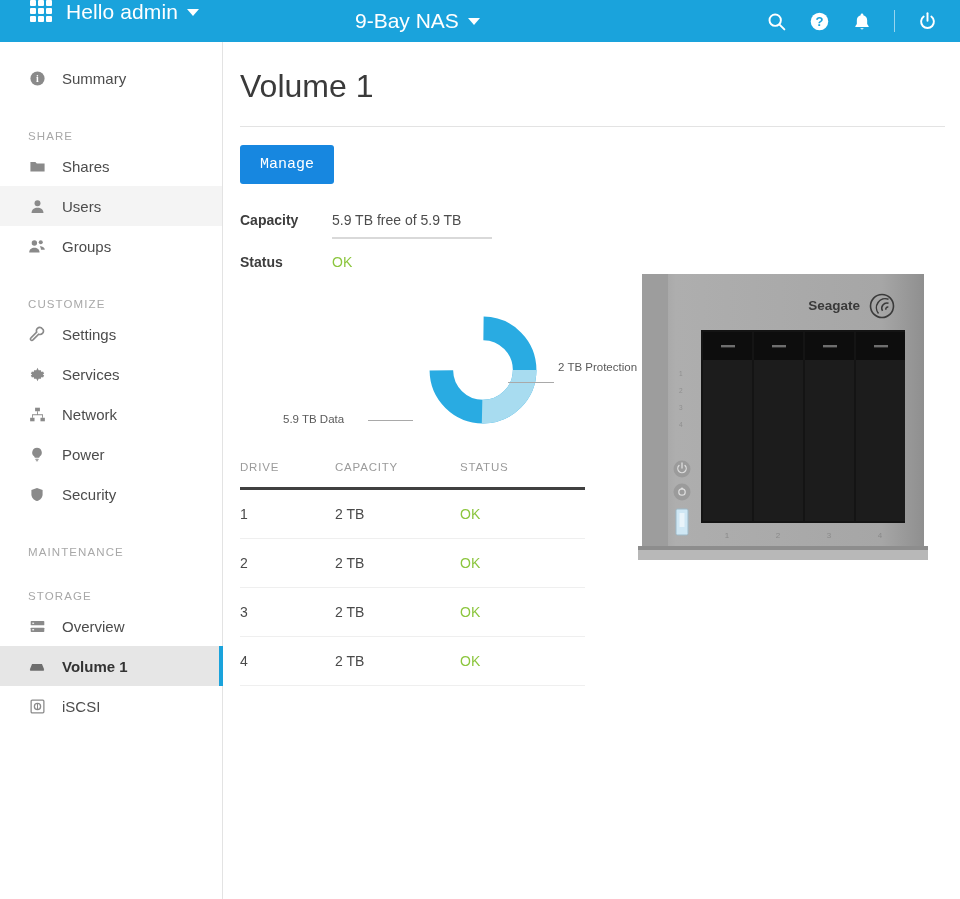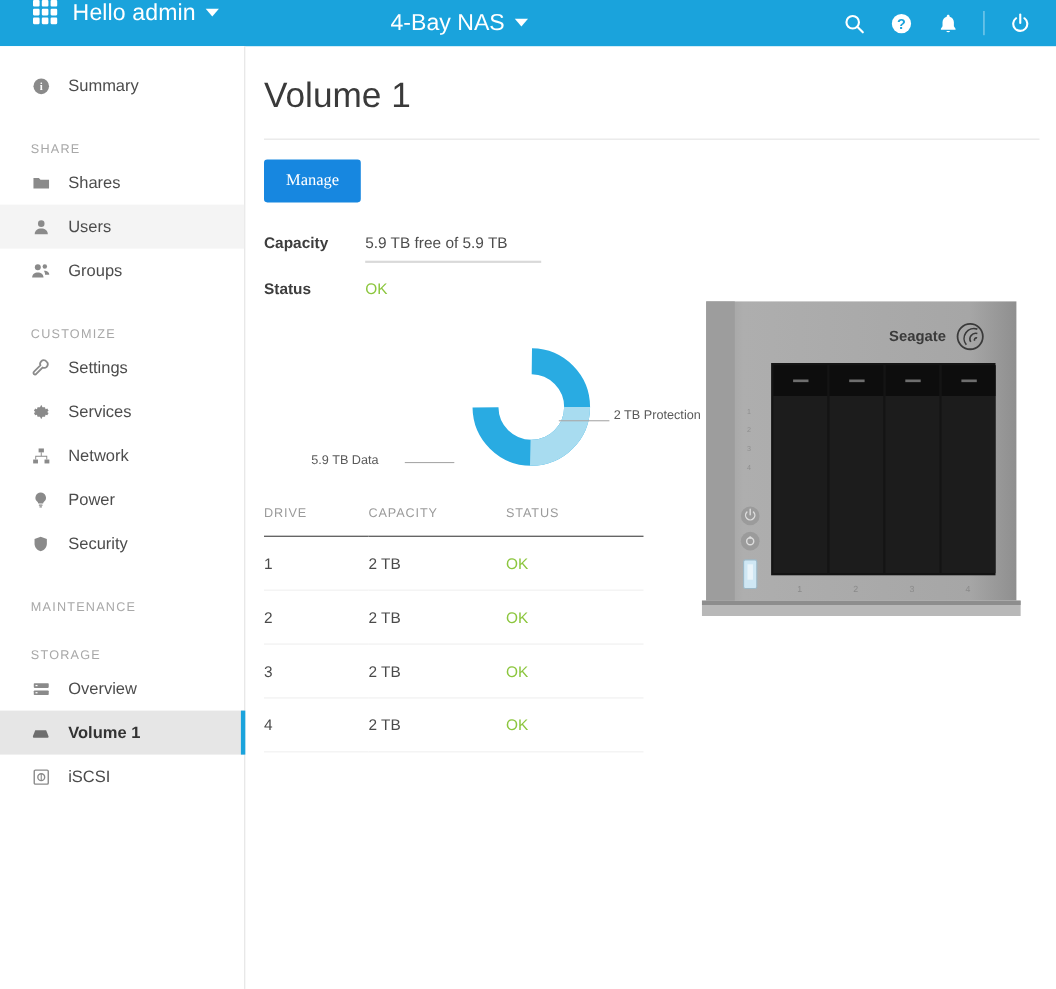--- a/index.html
+++ b/index.html
@@ -88,21 +88,21 @@
     position: absolute; left: 17px; top: 26px;
     font-size: 32px; font-weight: 300; color: #3a3a3a;
   }
   .hr {
     position: absolute; left: 17px; top: 84px;
     width: 705px; height: 1px; background: #e3e3e3;
   }
   .manage-btn {
     position: absolute; left: 17px; top: 103px;
     background: #1787E0; color: #fff; border: none;
-    font-size: 15px; font-family: Liberation Serif, serif;
+    font-size: 15px; font-family: Liberation Mono, monospace;
     padding: 11px 20px; border-radius: 3px; cursor: pointer;
   }
   .info-rows { position: absolute; left: 17px; top: 170px; width: 400px; }
   .irow { display: flex; align-items: flex-start; margin-bottom: 15px; }
   .ilabel { width: 92px; font-size: 14px; font-weight: 700; color: #3d3d3d; flex: none; }
   .ivalue { font-size: 14px; color: #4d4d4d; }
   .ivalue.ok { color: #8CC63E; }
   .capbar { width: 160px; height: 2px; background: #d9d9d9; margin-top: 9px; }
   .info-badge {
     display: inline-block; width: 14px; height: 14px; border-radius: 50%;
@@ -114,21 +114,21 @@
   
   .chart-wrap { position: absolute; left: 60px; top: 270px; width: 400px; height: 120px; }
   .chart-label { position: absolute; font-size: 11.5px; color: #5a5a5a; white-space: nowrap; }
   .leader { position: absolute; height: 1px; background: #a9a9a9; }
 
   
   .dtable { position: absolute; left: 17px; top: 405px; width: 345px; }
   .dtable table { border-collapse: collapse; width: 100%; }
   .dtable th {
     text-align: left; font-size: 11.5px; color: #9b9b9b; font-weight: 400;
-    letter-spacing: .8px; padding: 14px 0; border-bottom: 1px solid #404040;
+    letter-spacing: .8px; padding: 14px 0; border-bottom: 3px solid #404040;
     text-transform: uppercase;
   }
   .dtable td {
     font-size: 14px; color: #4a4a4a; padding: 16px 0;
     border-bottom: 1px solid #efefef;
   }
   .dtable td.ok { color: #8CC63E; }
   .col-drive { width: 95px; } .col-cap { width: 125px; }
 
   
@@ -146,21 +146,21 @@
       <i></i>
       <i></i>
       <i></i>
       <i></i>
       <i></i>
   </div>
   <div class="hello">
     <span>Hello admin</span><span class="caret"></span>
   </div>
   <div class="devicename">
-    <span>4-Bay NAS</span><span class="caret"></span>
+    <span>9-Bay NAS</span><span class="caret"></span>
   </div>
 
   <div class="topicons">
     <span>
       <svg width="21" height="21" viewBox="0 0 24 24" fill="none" stroke="#fff" stroke-width="2.2">
         <circle cx="10.5" cy="10.5" r="6.5"></circle>
           <line x1="15.5" y1="15.5" x2="21" y2="21" stroke-linecap="round"></line>
       </svg>
     </span>
     <span>
@@ -335,21 +335,21 @@
 
       <circle r="15.9" cx="21" cy="21" fill="transparent" stroke="#29ABE2" stroke-width="9" stroke-dasharray="74.7 25.3" stroke-dashoffset="25"></circle>
 
       <circle r="15.9" cx="21" cy="21" fill="transparent" stroke="#A8DCF0" stroke-width="9" stroke-dasharray="25.3 74.7" stroke-dashoffset="100"></circle>
     </svg>
 
     <div class="leader" style="left:85px; top:108px; width:45px;"></div>
     <div class="chart-label" style="left:0px; top:101px;">5.9 TB Data</div>
 
     <div class="leader" style="left:225px; top:70px; width:46px;"></div>
-    <div class="chart-label" style="left:275px; top:60px;">2 TB Protection</div>
+    <div class="chart-label" style="left:275px; top:49px;">2 TB Protection</div>
   </div>
 
   <div class="dtable">
     <table>
       <thead>
         <tr>
           <th class="col-drive">DRIVE</th>
           <th class="col-cap">CAPACITY</th>
           <th>STATUS</th>
         </tr>

